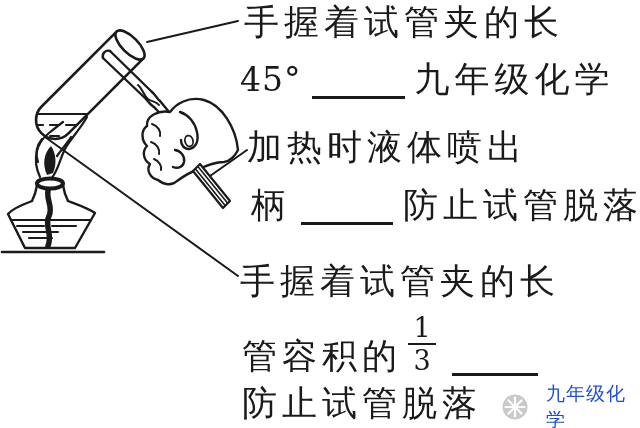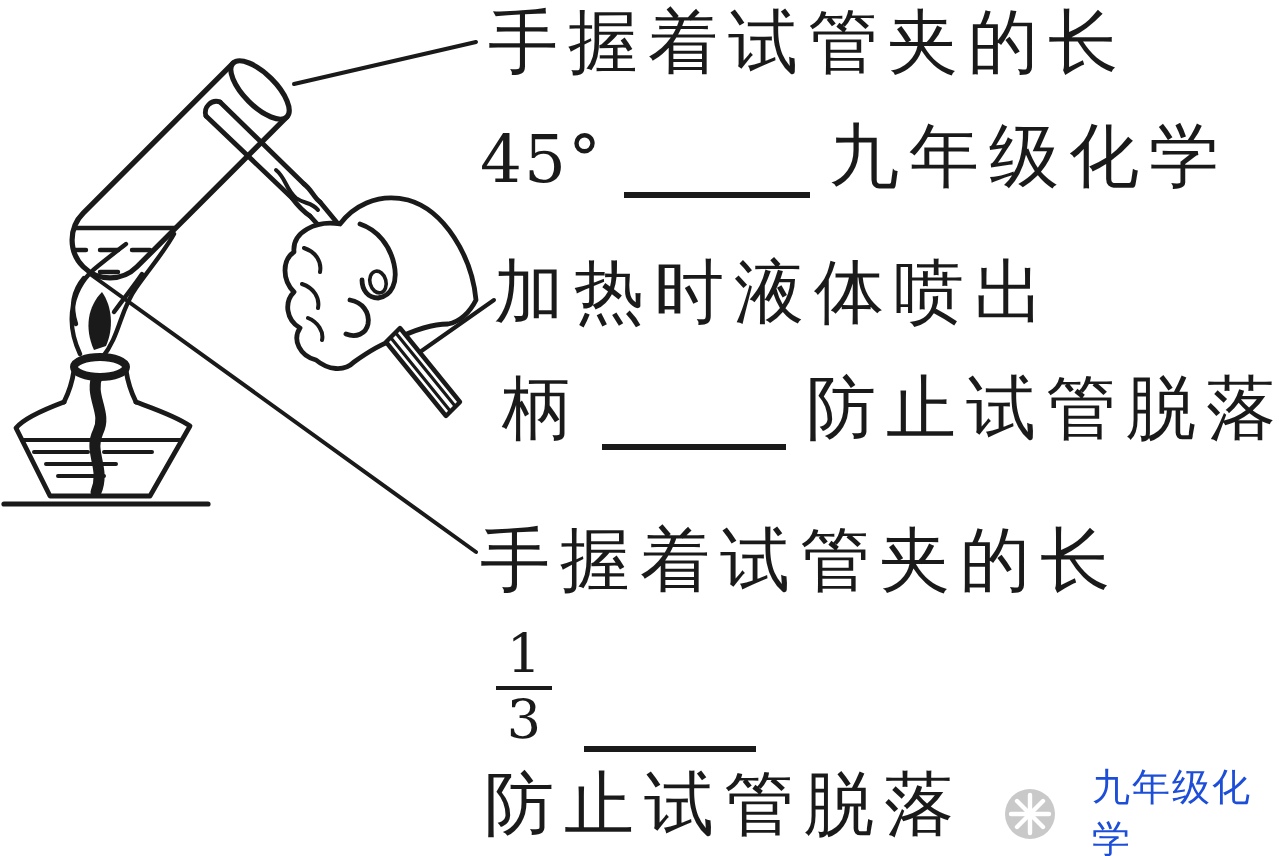--- a/index.html
+++ b/index.html
@@ -120,20 +120,21 @@
 
   <div class="ann row" style="left:251px;top:186px">
     <span>柄</span>
     <span class="dash" style="width:92px"></span>
     <span>防止试管脱落</span>
   </div>
 
   <div class="ann" style="left:240px;top:262px">手握着试管夹的长</div>
 
   <div class="ann row" style="left:242px;top:306px;height:70px">
+    <span>管容积的</span>
     <span class="frac">
       <span class="fnum">1</span>
       <span class="fbar"></span>
       <span class="fden">3</span>
     </span>
     <span class="dash" style="width:86px"></span>
   </div>
 
   <div class="ann" style="left:242px;top:384px">防止试管脱落</div>
 

